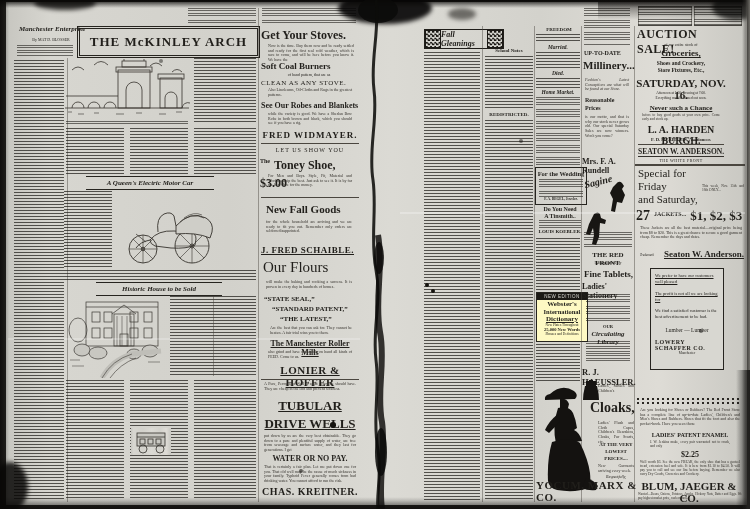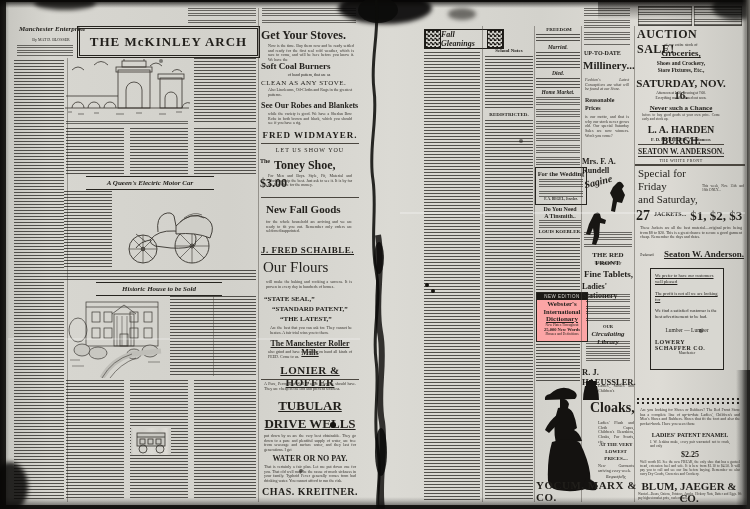--- a/index.html
+++ b/index.html
@@ -217,21 +217,21 @@
     <div class="serif b f65 c" style="margin-top:2px;">For the Wedding</div>
     <div class="txf" style="margin:2px 3px 0;height:18px;"></div>
     <div class="serif b f35 c">F. A. BEGEL, Jeweler.</div>
   </div>
   <div class="abs serif b f6 c" style="left:536px;top:206px;width:48px;">Do You Need</div>
   <div class="abs serif b f6 c" style="left:536px;top:213px;width:48px;">A Tinsmith..</div>
   <div class="abs txf" style="left:539px;top:220px;width:42px;height:8px;"></div>
   <div class="abs serif b f5 c" style="left:536px;top:229px;width:48px;">LOUIS KOEBLER.</div>
   <div class="abs tx" style="left:536px;top:238px;width:44px;height:52px;"></div>
 
-  <div class="abs" style="left:536px;top:292px;width:50px;height:48px;border:1px solid #26241f;background:#fca5a5;">
+  <div class="abs" style="left:536px;top:292px;width:50px;height:48px;border:1px solid #26241f;background:#fef9c3;">
     <div class="c f45 ls1" style="background:#1b1915;color:#d8d7d1;padding:1px 0;font-family:'Liberation Sans',sans-serif;">NEW EDITION</div>
     <div class="serif b f7 c">Webster's</div>
     <div class="serif b f65 c">International</div>
     <div class="serif b f7 c u">Dictionary</div>
     <div class="serif f35 c">New Plates Throughout</div>
     <div class="serif b f45 c">25,000 New Words</div>
     <div class="serif f35 c">Phrases and Definitions</div>
   </div>
   <div class="abs tx" style="left:536px;top:344px;width:44px;height:38px;"></div>
 

